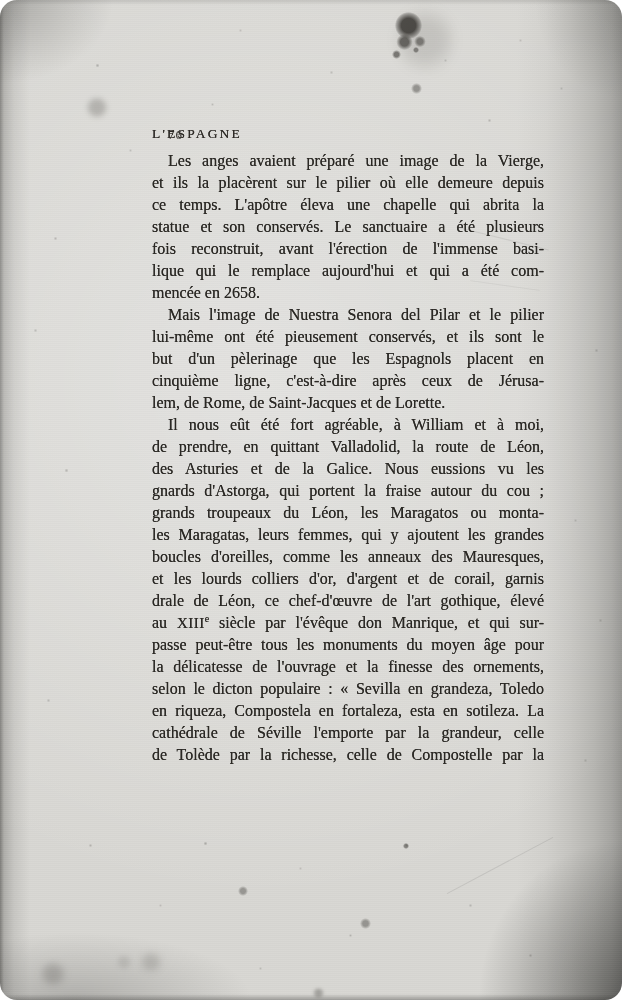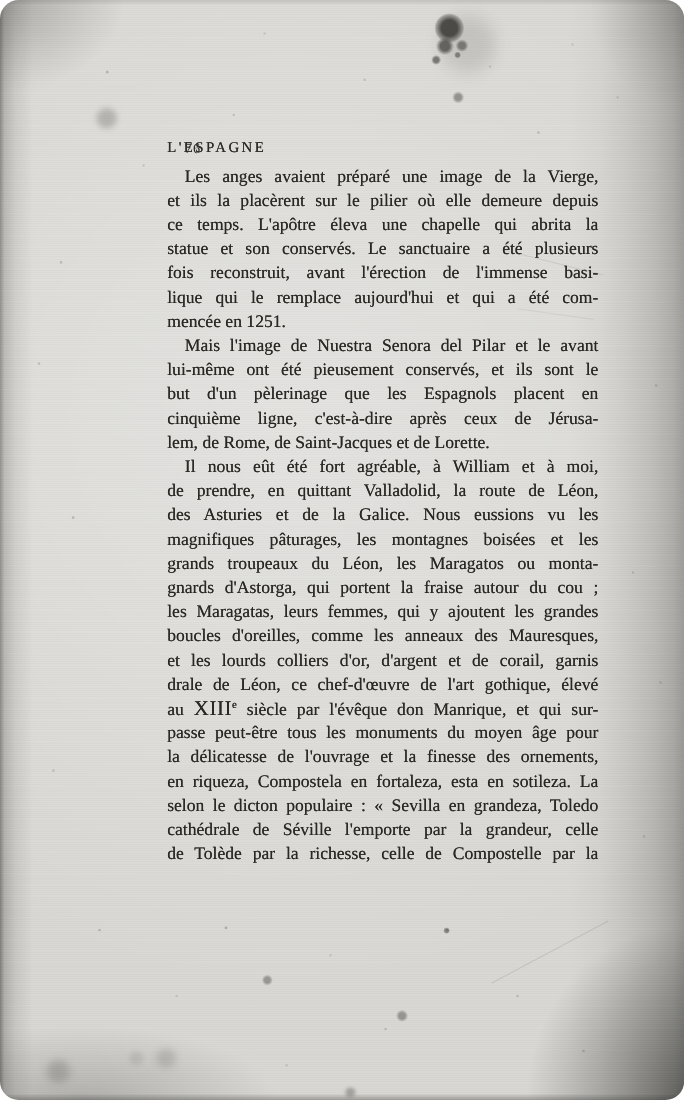--- a/index.html
+++ b/index.html
@@ -68,21 +68,21 @@
   .line {
     text-align: justify;
     text-align-last: justify;
     white-space: normal;
     height: 22px;
     overflow: visible;
   }
   .line.first { text-indent: 16px; }
   .line.end { text-align-last: left; }
   .seg-i  { }
-  .seg-sc { text-transform: uppercase; font-size: 19px; letter-spacing: 0.5px; }
+  .seg-sc { text-transform: uppercase; font-size: 15px; letter-spacing: 0.5px; }
   .seg-sup{ vertical-align: super; font-size: 10px; line-height: 0; }
 
   
   .stain { position: absolute; border-radius: 50%; pointer-events: none; }
   .st1  { left: 395px; top: 12px;  width: 27px; height: 27px; background: radial-gradient(circle, rgba(58,56,52,0.88) 0 38%, rgba(58,56,52,0.35) 62%, rgba(58,56,52,0) 72%); filter: blur(0.6px); }
   .st2  { left: 396px; top: 34px;  width: 17px; height: 16px; background: radial-gradient(circle, rgba(66,64,60,0.75) 0 35%, rgba(66,64,60,0) 70%); filter: blur(0.6px); }
   .st3  { left: 414px; top: 36px;  width: 12px; height: 11px; background: radial-gradient(circle, rgba(70,68,64,0.6) 0 35%, rgba(70,68,64,0) 72%); }
   .st4  { left: 392px; top: 50px;  width: 9px;  height: 9px;  background: radial-gradient(circle, rgba(70,68,64,0.65) 0 35%, rgba(70,68,64,0) 72%); }
   .st5  { left: 413px; top: 47px;  width: 6px;  height: 6px;  background: radial-gradient(circle, rgba(80,78,74,0.6) 0 40%, rgba(80,78,74,0) 75%); }
   .st6  { left: 411px; top: 83px;  width: 11px; height: 11px; background: radial-gradient(circle, rgba(90,88,84,0.55) 0 35%, rgba(90,88,84,0) 72%); }
@@ -142,45 +142,44 @@
   <span class="running-title">L'ESPAGNE</span>
 
   <div class="text-column" id="text-column">
       <div class="para">
         <div class="line first"><span>Les anges avaient préparé une image de la Vierge,</span></div>
         <div class="line"><span>et ils la placèrent sur le pilier où elle demeure depuis</span></div>
         <div class="line"><span>ce temps. L'apôtre éleva une chapelle qui abrita la</span></div>
         <div class="line"><span>statue et son conservés. Le sanctuaire a été plusieurs</span></div>
         <div class="line"><span>fois reconstruit, avant l'érection de l'immense basi-</span></div>
         <div class="line"><span>lique qui le remplace aujourd'hui et qui a été com-</span></div>
-        <div class="line end"><span>mencée en 1251.</span></div>
+        <div class="line end"><span>mencée en 2658.</span></div>
       </div>
       <div class="para">
-        <div class="line first"><span>Mais l'image de </span><span class="seg-i">Nuestra Senora del Pilar</span><span> et le avant</span></div>
+        <div class="line first"><span>Mais l'image de </span><span class="seg-i">Nuestra Senora del Pilar</span><span> et le pilier</span></div>
         <div class="line"><span>lui-même ont été pieusement conservés, et ils sont le</span></div>
         <div class="line"><span>but d'un pèlerinage que les Espagnols placent en</span></div>
         <div class="line"><span>cinquième ligne, c'est-à-dire après ceux de Jérusa-</span></div>
         <div class="line end"><span>lem, de Rome, de Saint-Jacques et de Lorette.</span></div>
       </div>
       <div class="para">
         <div class="line first"><span>Il nous eût été fort agréable, à William et à moi,</span></div>
         <div class="line"><span>de prendre, en quittant Valladolid, la route de Léon,</span></div>
         <div class="line"><span>des Asturies et de la Galice. Nous eussions vu les</span></div>
-        <div class="line"><span>magnifiques pâturages, les montagnes boisées et les</span></div>
+        <div class="line"><span>gnards d'Astorga, qui portent la fraise autour du cou ;</span></div>
         <div class="line"><span>grands troupeaux du Léon, les </span><span class="seg-i">Maragatos</span><span> ou monta-</span></div>
-        <div class="line"><span>gnards d'Astorga, qui portent la fraise autour du cou ;</span></div>
         <div class="line"><span>les Maragatas, leurs femmes, qui y ajoutent les grandes</span></div>
         <div class="line"><span>boucles d'oreilles, comme les anneaux des Mauresques,</span></div>
         <div class="line"><span>et les lourds colliers d'or, d'argent et de corail, garnis</span></div>
         <div class="line"><span>drale de Léon, ce chef-d'œuvre de l'art gothique, élevé</span></div>
         <div class="line"><span>au </span><span class="seg-sc">xiii</span><span class="seg-sup">e</span><span> siècle par l'évêque don Manrique, et qui sur-</span></div>
         <div class="line"><span>passe peut-être tous les monuments du moyen âge pour</span></div>
         <div class="line"><span>la délicatesse de l'ouvrage et la finesse des ornements,</span></div>
+        <div class="line"><span>selon le dicton populaire : « </span><span class="seg-i">Sevilla en grandeza, Toledo</span></div>
         <div class="line"><span class="seg-i">en riqueza, Compostela en fortaleza, esta en sotileza.</span><span> La</span></div>
-        <div class="line"><span>selon le dicton populaire : « </span><span class="seg-i">Sevilla en grandeza, Toledo</span></div>
         <div class="line"><span>cathédrale de Séville l'emporte par la grandeur, celle</span></div>
         <div class="line"><span>de Tolède par la richesse, celle de Compostelle par la</span></div>
       </div>
     </div>
 
   <div class="stain st15"></div>
   <div class="stain st1"></div>
   <div class="stain st2"></div>
   <div class="stain st3"></div>
   <div class="stain st4"></div>

